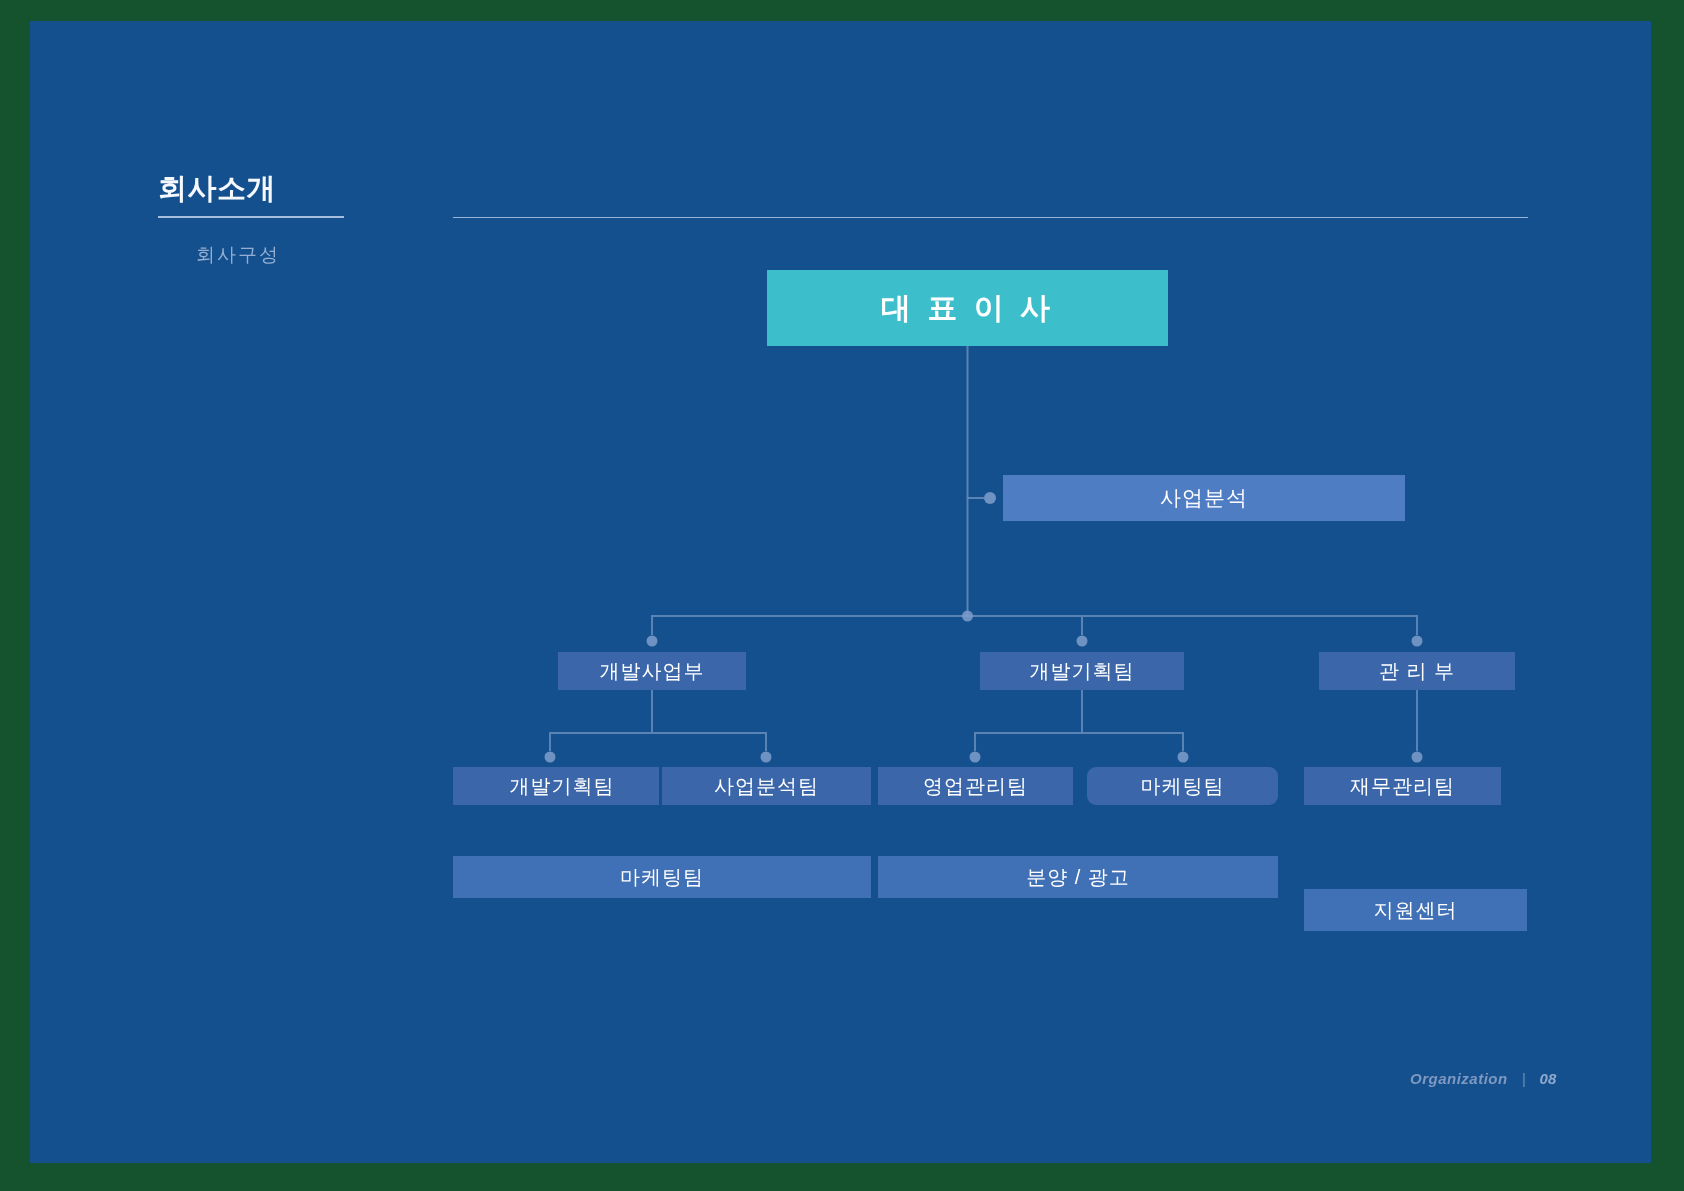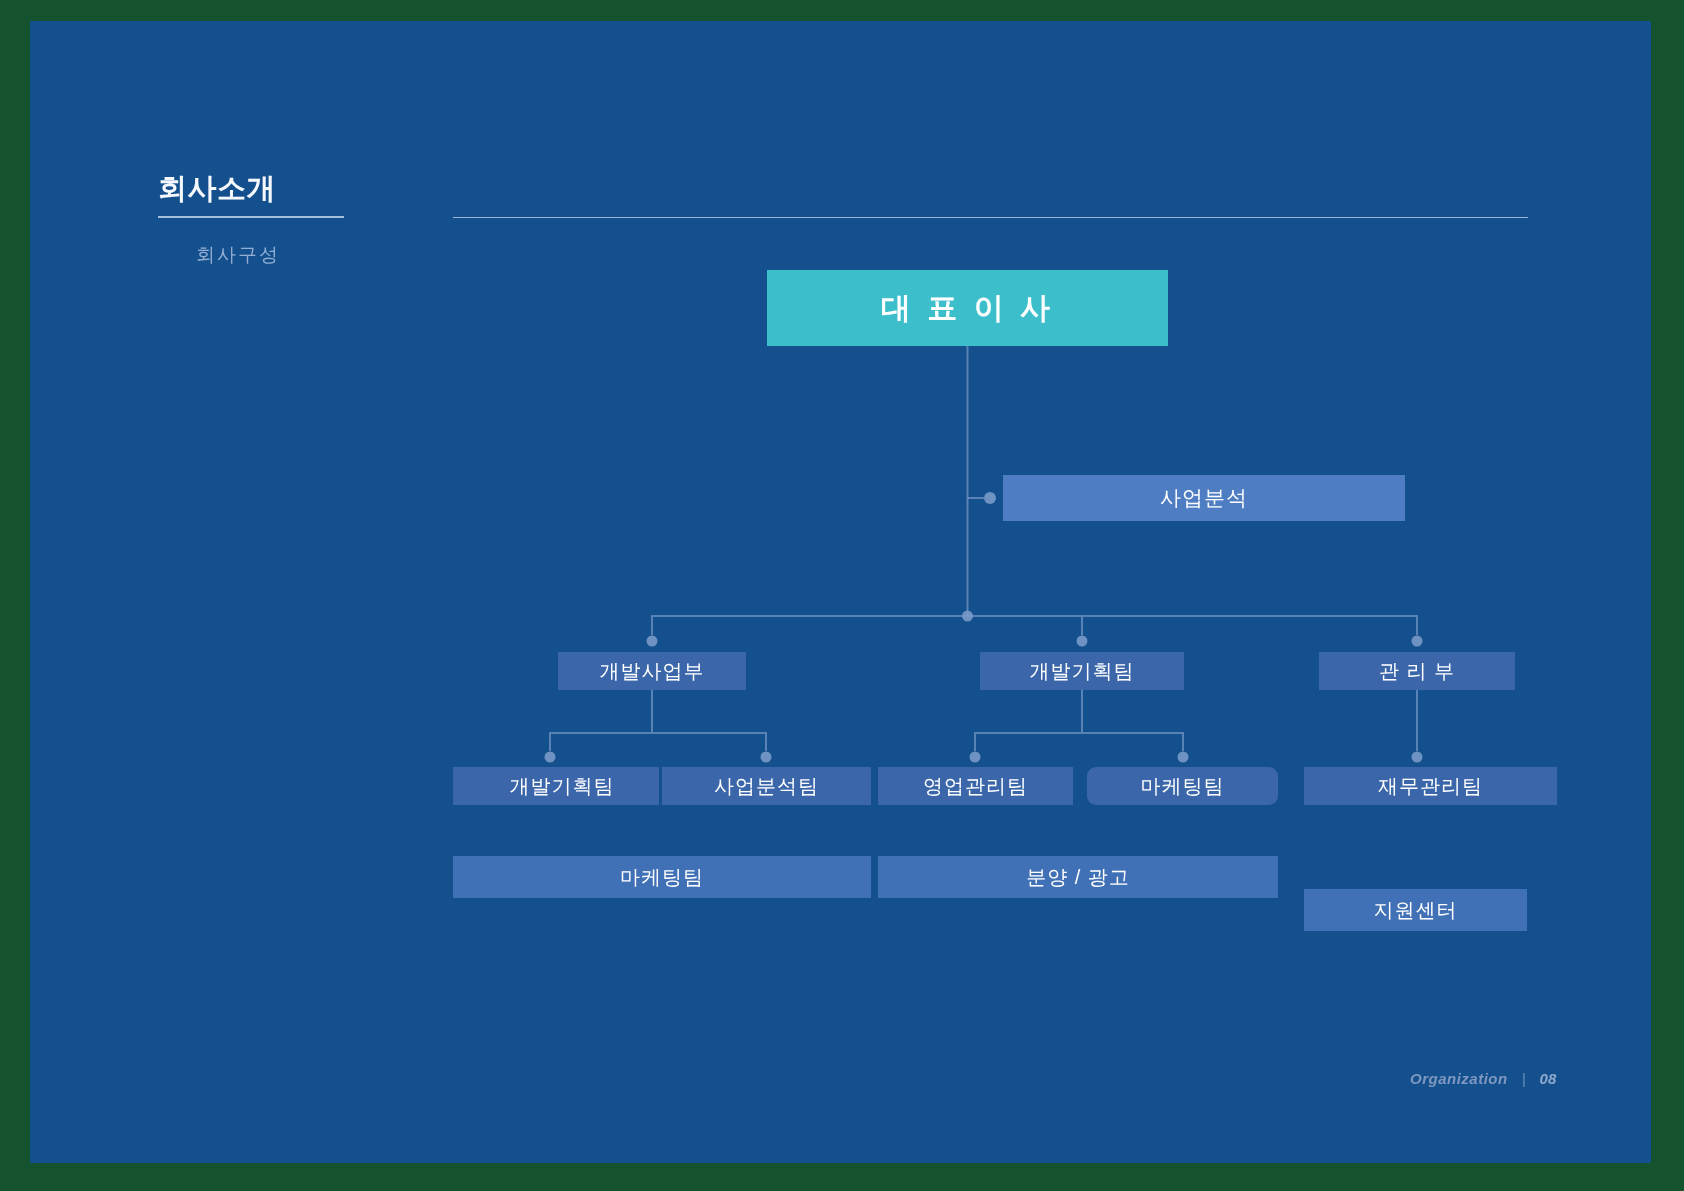--- a/index.html
+++ b/index.html
@@ -64,21 +64,21 @@
     <div class="box staff" style="left:973px;top:454px;width:402px;height:46px;">사업분석</div>
 
     <div class="box dept" style="left:528px;width:188px;">개발사업부</div>
     <div class="box dept" style="left:950px;width:204px;">개발기획팀</div>
     <div class="box dept" style="left:1289px;width:196px;">관 리 부</div>
 
     <div class="box team" style="left:423px;width:194px;padding-left:12px;">개발기획팀</div>
     <div class="box team" style="left:632px;width:209px;">사업분석팀</div>
     <div class="box team" style="left:848px;width:195px;">영업관리팀</div>
     <div class="box team" style="left:1057px;width:191px;border-radius:9px;">마케팅팀</div>
-    <div class="box team" style="left:1274px;width:253px;">재무관리팀</div>
+    <div class="box team" style="left:1274px;width:197px;">재무관리팀</div>
 
     <div class="box band" style="left:423px;width:418px;">마케팅팀</div>
     <div class="box band" style="left:848px;width:400px;">분양 / 광고</div>
     <div class="box band" style="left:1274px;width:223px;margin-top:33px;">지원센터</div>
 
     <div class="footer">
       <span class="label">Organization</span>
       <span class="sep">|</span>
       <span class="pagenum">08</span>
     </div>

